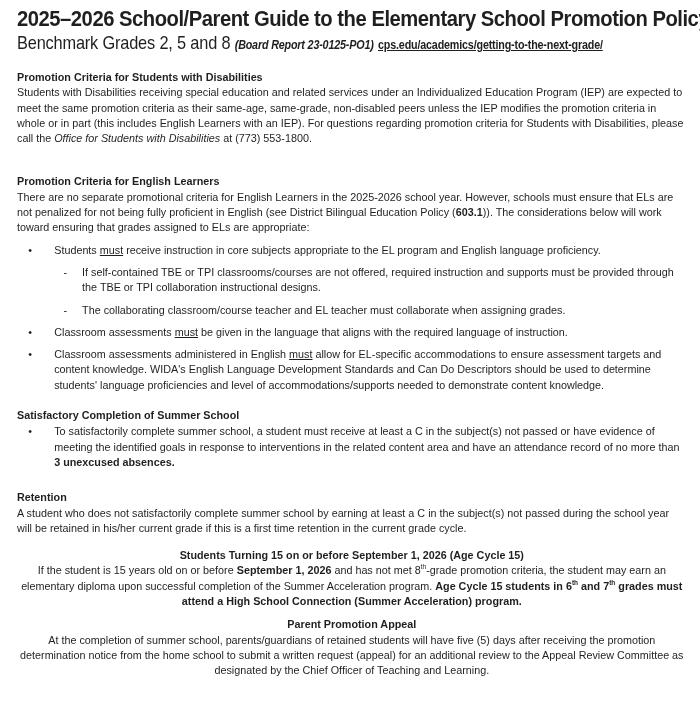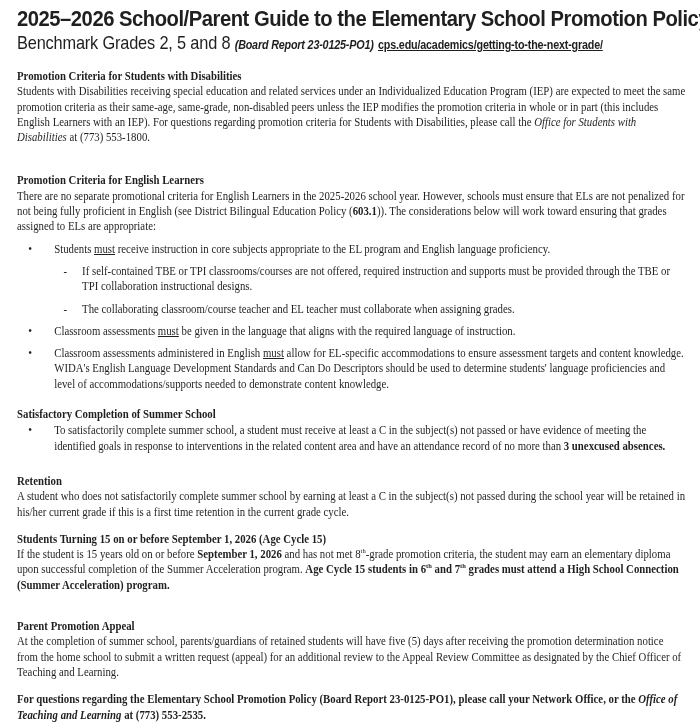--- a/index.html
+++ b/index.html
@@ -13,38 +13,38 @@
     font-weight: bold; font-size: 21.5px; line-height: 26px;
     letter-spacing: -0.5px; margin: 0; white-space: nowrap;
     transform: scaleX(0.94); transform-origin: left;
   }
   .subtitle {
     font-size: 19px; line-height: 22px; margin: 0 0 0 0; white-space: nowrap;
     transform: scaleX(0.86); transform-origin: left; letter-spacing: -0.2px;
   }
   .subtitle .board { font-size: 12.5px; font-weight: bold; font-style: italic; }
   .subtitle a { font-size: 12.5px; font-weight: bold; color: #1f1f1f; text-decoration: underline; }
-  .section { margin-top: 15px; font-size: 11.6px; line-height: 15.3px; font-family: Liberation Serif, serif; }
+  .section { margin-top: 15px; font-size: 11.6px; line-height: 15.3px; }
   .section .body {
     transform: scaleX(0.93); transform-origin: left; width: 720px;
   }
   .h { font-weight: bold; margin: 0; }
   p { margin: 0; }
   ul { list-style: none; margin: 0; padding: 0; }
   li.b { position: relative; padding-left: 40px; margin-top: 7px; }
   li.b::before { content: "•"; position: absolute; left: 12px; }
   li.d { position: relative; padding-left: 70px; margin-top: 7px; }
   li.d::before { content: "-"; position: absolute; left: 50px; }
   u { text-decoration: underline; }
   .s1 { margin-top: 13px; }
   .s2 { margin-top: 28px; }
   .s3 { }
   .s4 { margin-top: 20px; }
-  .s5 { margin-top: 12px; }
-  .s6 { margin-top: 26px; }
+  .s5 { margin-top: 12px; text-align: center; }
+  .s6 { margin-top: 8px; text-align: center; }
   .s7 { margin-top: 12px; }
   .final { font-weight: bold; }
   sup { font-size: 7px; vertical-align: 5px; line-height: 0; }
 </style>
 </head>
 <body>
 
 <div class="page">
   <h1 class="title">2025–2026 School/Parent Guide to the Elementary School Promotion Policy</h1>
   <div class="subtitle">
@@ -97,18 +97,13 @@
     </div>
   </div>
 
   <div class="section s6">
     <div class="body">
       <p class="h">Parent Promotion Appeal</p>
       <p>At the completion of summer school, parents/guardians of retained students will have five (5) days after receiving the promotion determination notice from the home school to submit a written request (appeal) for an additional review to the Appeal Review Committee as designated by the Chief Officer of Teaching and Learning.</p>
     </div>
   </div>
 
-  <div class="section s7">
-    <div class="body">
-      <p class="final"><span>For questions regarding the Elementary School Promotion Policy (Board Report 23-0125-PO1), please call your Network Office, or the </span><i>Office of Teaching and Learning</i><span> at (773) 553-2535.</span></p>
-    </div>
-  </div>
 </div>
 
 </body></html>

